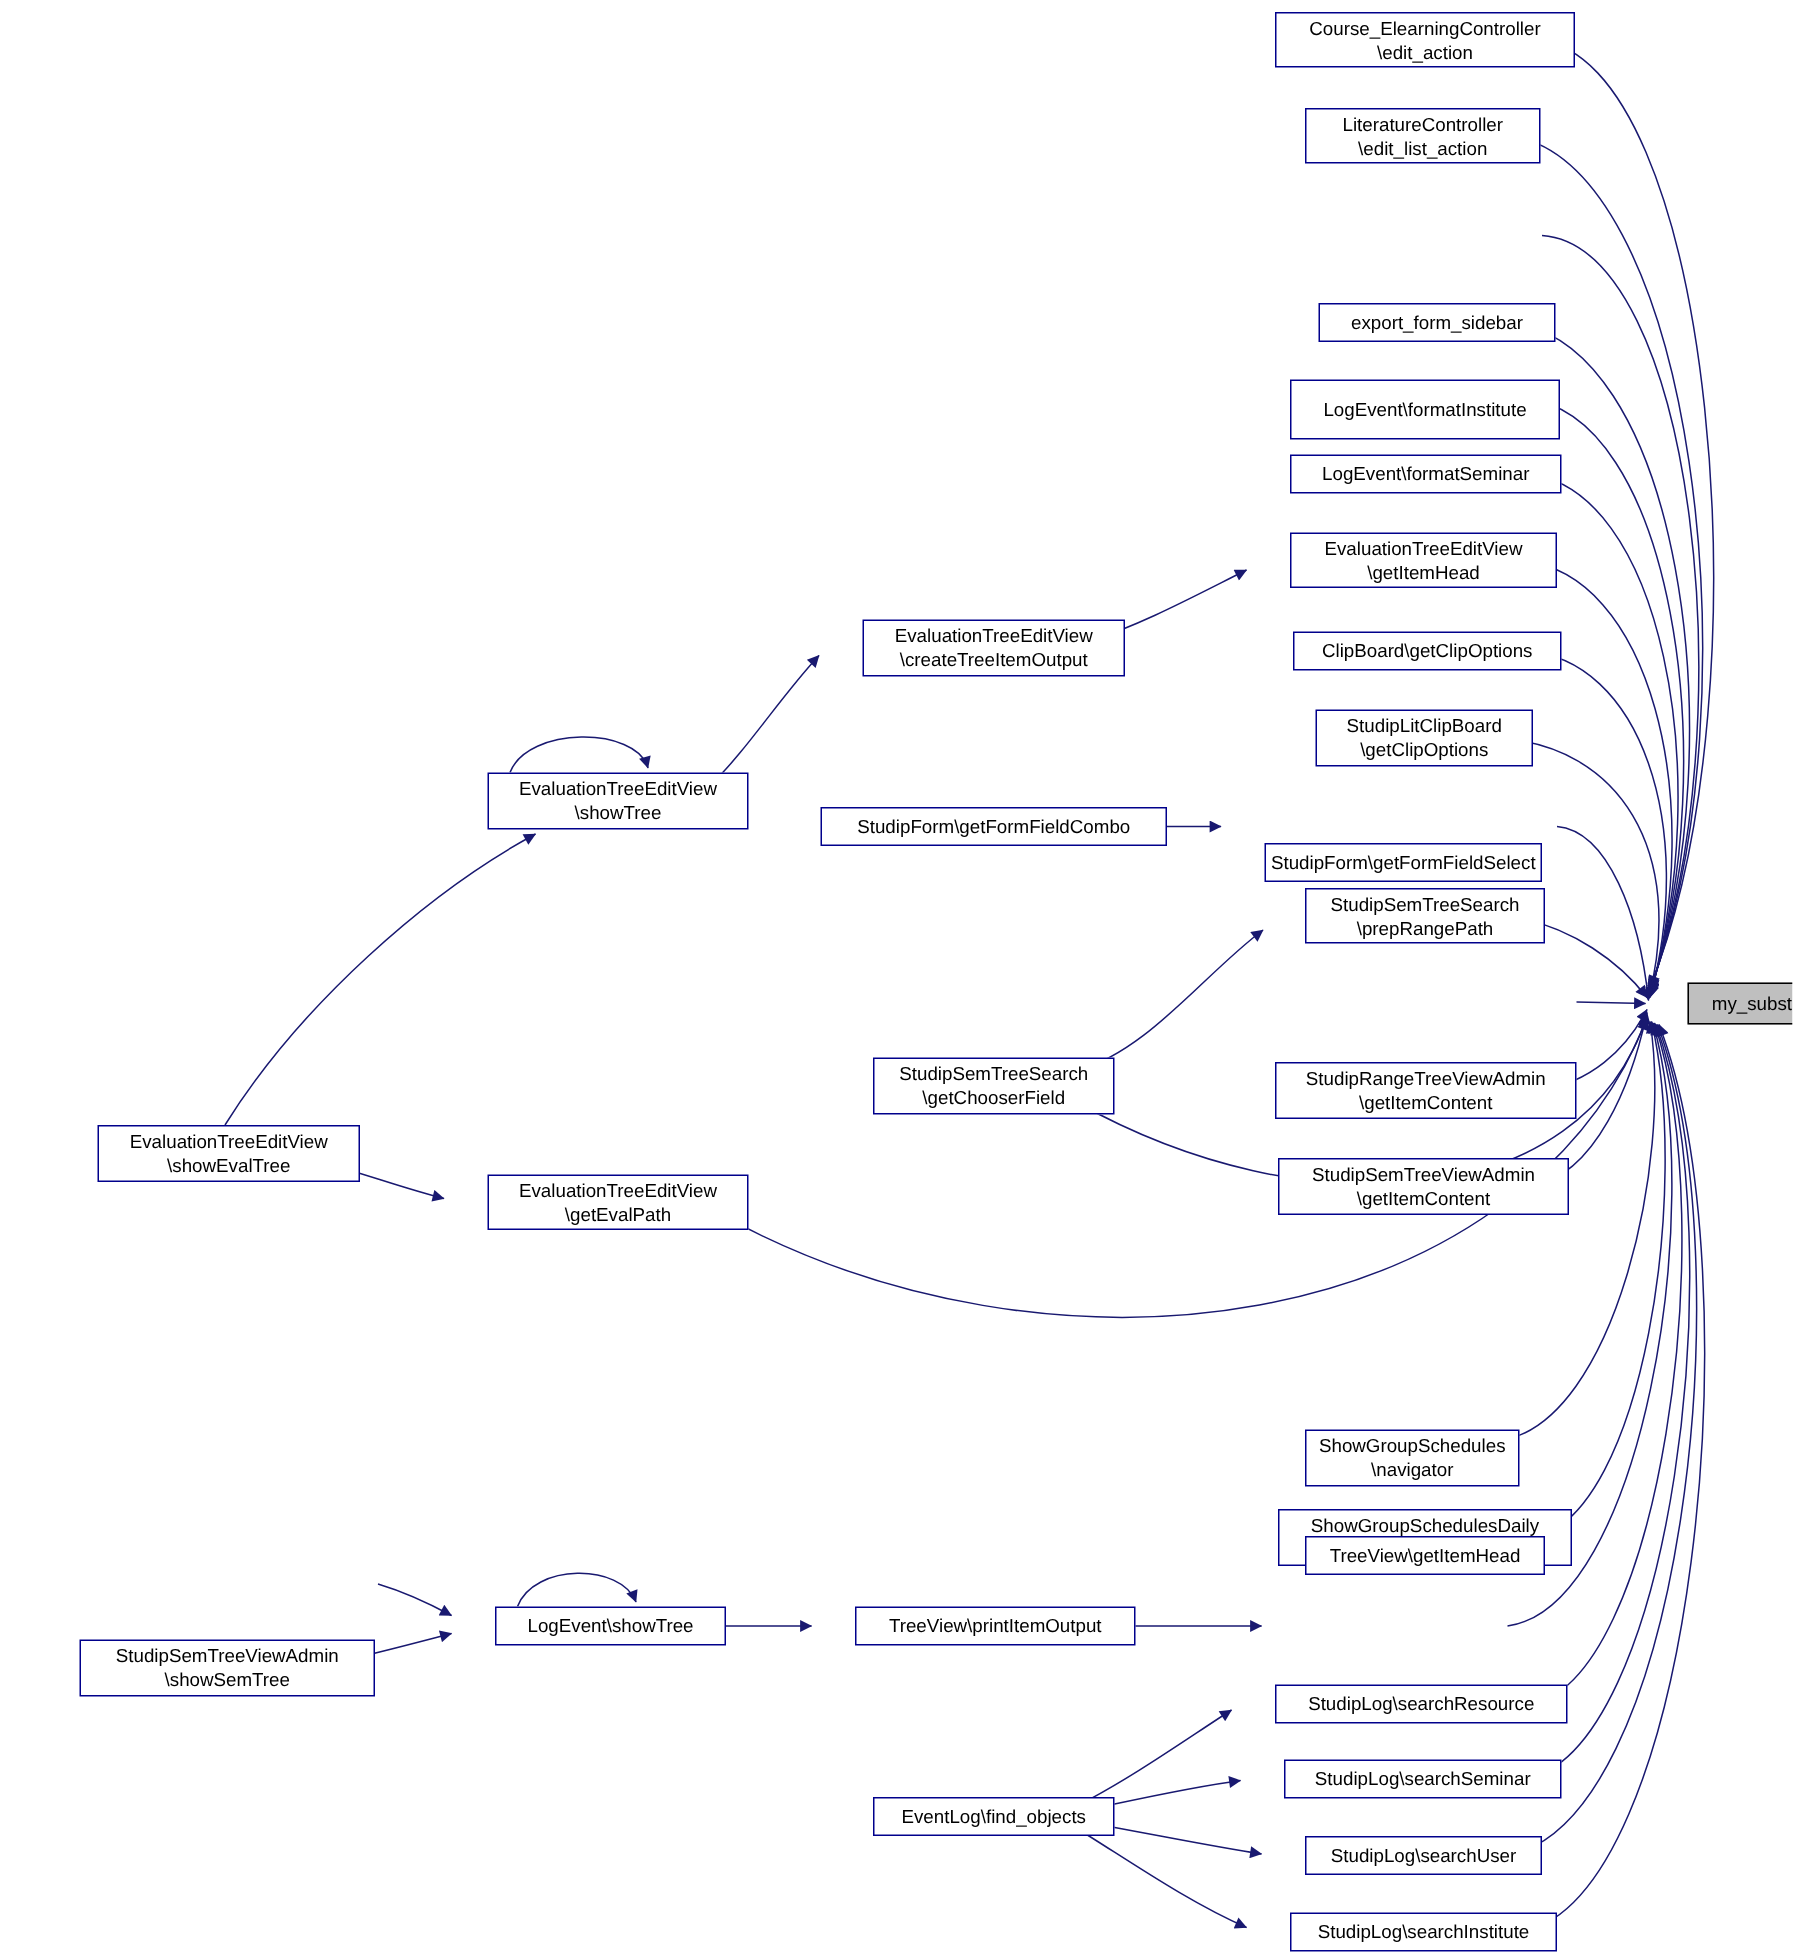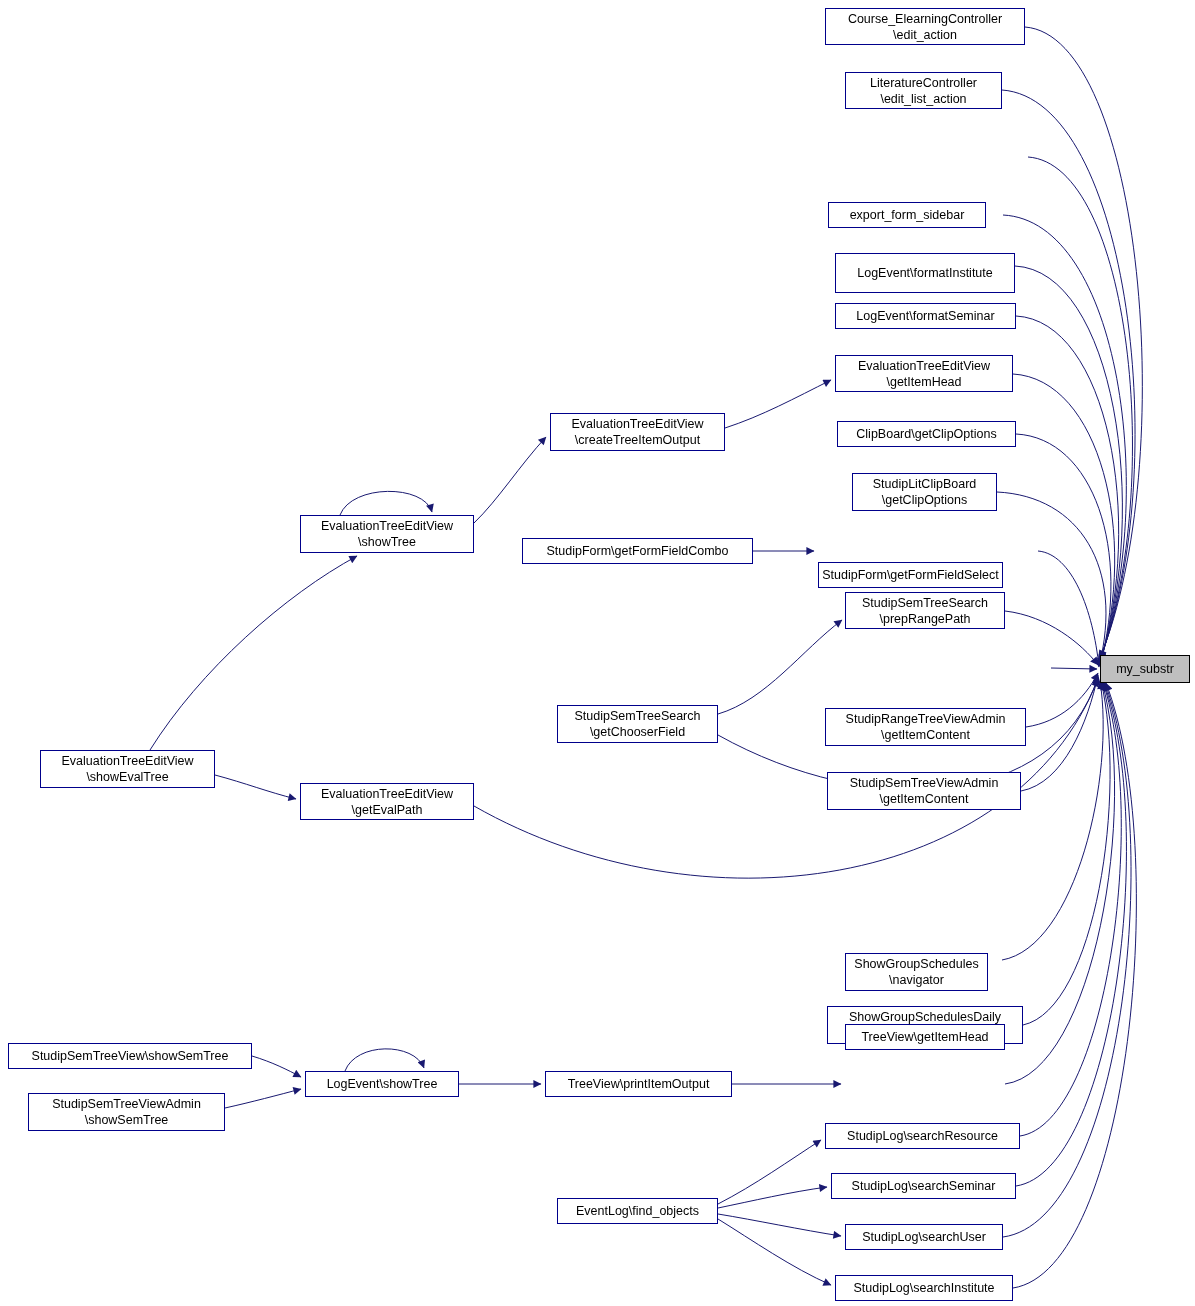--- a/index.html
+++ b/index.html
@@ -5,21 +5,21 @@
   * { margin:0; padding:0; box-sizing:border-box; }
   html,body { background:#ffffff; font-family:"Liberation Sans", sans-serif; }
   .canvas { position:relative; width:1195px; height:1306px; background:#ffffff; overflow:hidden; }
   svg.edges { position:absolute; left:0; top:0; width:1195px; height:1306px; }
   svg.edges path { fill:none; stroke:var(--edge,#191970); stroke-width:1; }
   svg.edges .arrowhead { fill:var(--edge,#191970); stroke:none; }
   .node {
     position:absolute; display:flex; flex-direction:column; align-items:center; justify-content:center;
     border:1px solid var(--node-border,#00008b); background:var(--node-bg,#ffffff);
     color:var(--text,#000); font-size:12.5px; line-height:16px; text-align:center; white-space:nowrap;
-    z-index:2; padding:1px 4px; cursor:pointer;
+    z-index:2; padding:1px 4px; cursor:pointer;margin-left:25px;
   }
   .node.highlight { background:var(--highlight-bg,#bfbfbf); border-color:#000; }
   .node span { display:block; }
 </style>
 </head>
 <body>
 
 <div class="canvas">
 
   <svg class="edges" viewBox="0 0 1195 1306" xmlns="http://www.w3.org/2000/svg">
@@ -72,21 +72,21 @@
   </svg>
 
   <div class="node" style="left:825px;top:8px;width:200px;height:37px">
     <span>Course_ElearningController</span>
     <span>\edit_action</span>
   </div>
   <div class="node" style="left:845px;top:72px;width:157px;height:37px">
     <span>LiteratureController</span>
     <span>\edit_list_action</span>
   </div>
-  <div class="node" style="left:828px;top:202px;width:158px;height:26px">
+  <div class="node" style="left:854px;top:202px;width:158px;height:26px">
     <span>export_form_sidebar</span>
   </div>
   <div class="node" style="left:835px;top:253px;width:180px;height:40px">
     <span>LogEvent\formatInstitute</span>
   </div>
   <div class="node" style="left:835px;top:303px;width:181px;height:26px">
     <span>LogEvent\formatSeminar</span>
   </div>
   <div class="node" style="left:835px;top:355px;width:178px;height:37px">
     <span>EvaluationTreeEditView</span>
@@ -169,21 +169,18 @@
     <span>\getEvalPath</span>
   </div>
   <div class="node" style="left:305px;top:1071px;width:154px;height:26px">
     <span>LogEvent\showTree</span>
   </div>
 
   <div class="node" style="left:40px;top:750px;width:175px;height:38px">
     <span>EvaluationTreeEditView</span>
     <span>\showEvalTree</span>
   </div>
-  <div class="node" style="left:8px;top:1043px;width:244px;height:26px">
-    <span>StudipSemTreeView\showSemTree</span>
-  </div>
   <div class="node" style="left:28px;top:1093px;width:197px;height:38px">
     <span>StudipSemTreeViewAdmin</span>
     <span>\showSemTree</span>
   </div>
 
 </div>
 
 </body></html>

